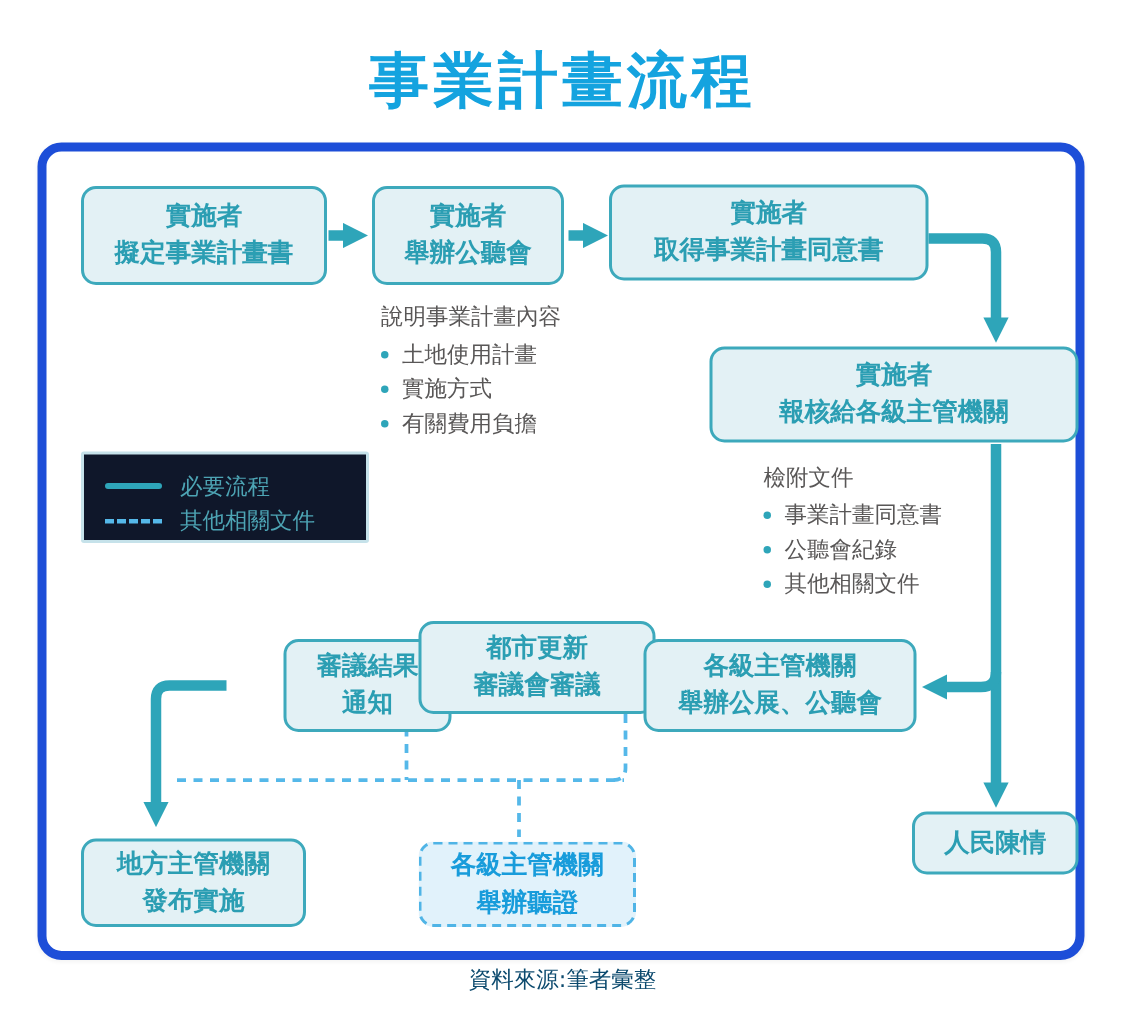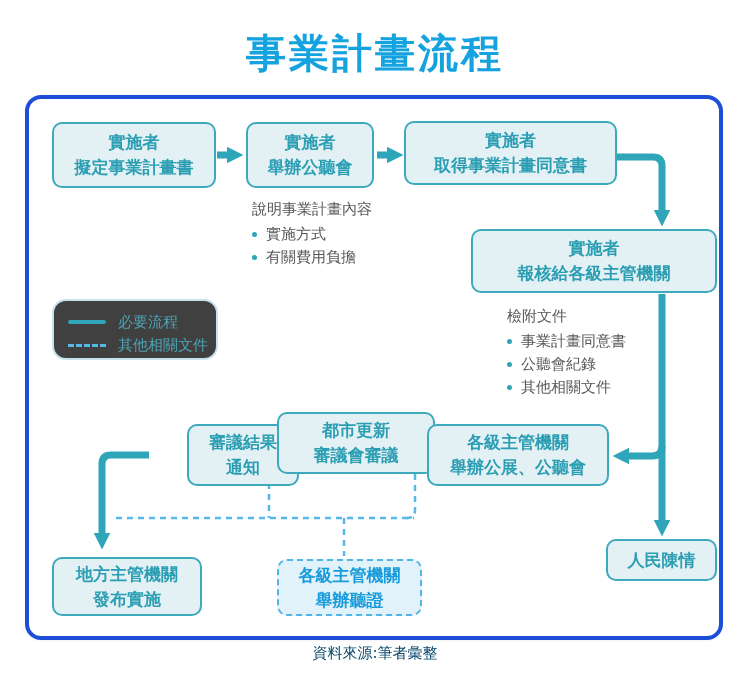--- a/index.html
+++ b/index.html
@@ -19,21 +19,21 @@
     font-size: 40px;
     font-weight: 800;
     letter-spacing: 3px;
     color: #14A3DF;
   }
   .frame {
     position: absolute;
     left: 25px; top: 95px;
     width: 698px; height: 545px;
     background: #ffffff;
-    border: 4px solid #1d4ed8;
+    border: 6px solid #1d4ed8;
     border-radius: 16px;
     box-shadow: 0 1px 3px rgba(0,0,0,0.05);
   }
   .connectors {
     position: absolute;
     left: 0; top: 0;
     pointer-events: none;
   }
   .node {
     position: absolute;
@@ -74,24 +74,24 @@
     content: "";
     position: absolute;
     left: 0; top: 9px;
     width: 5px; height: 5px;
     border-radius: 50%;
     background: #2EA5B9;
   }
   .legend {
     position: absolute;
     left: 23px; top: 200px;
-    width: 166px; height: 61px;
-    background: #404040;
+    width: 192px; height: 61px;
+    background: #0f172a;
     border: 2px solid #C6E2EA;
-    border-radius: 14px;
+    border-radius: 2px;
     padding: 11px 0 0 14px;
   }
   .legend-row {
     display: flex;
     align-items: center;
     height: 20px;
     margin-bottom: 3px;
   }
   .legend-swatch-solid {
     width: 38px; height: 4px;
@@ -175,20 +175,21 @@
 發布實施</div>
 
     <div class="node" style="left:577px; top:440px; width:111px; height:42px;">人民陳情</div>
 
     <div class="node node-dashed" style="left:248px; top:460px; width:145px; height:57px;">各級主管機關
 舉辦聽證</div>
 
     <div class="note" style="left:223px; top:99px; width:180px;">
       <div class="note-header">說明事業計畫內容</div>
       <ul>
+        <li>土地使用計畫</li>
         <li>實施方式</li>
         <li>有關費用負擔</li>
       </ul>
     </div>
 
     <div class="note" style="left:445px; top:206px; width:180px;margin-left:33px;">
       <div class="note-header">檢附文件</div>
       <ul>
         <li>事業計畫同意書</li>
         <li>公聽會紀錄</li>

